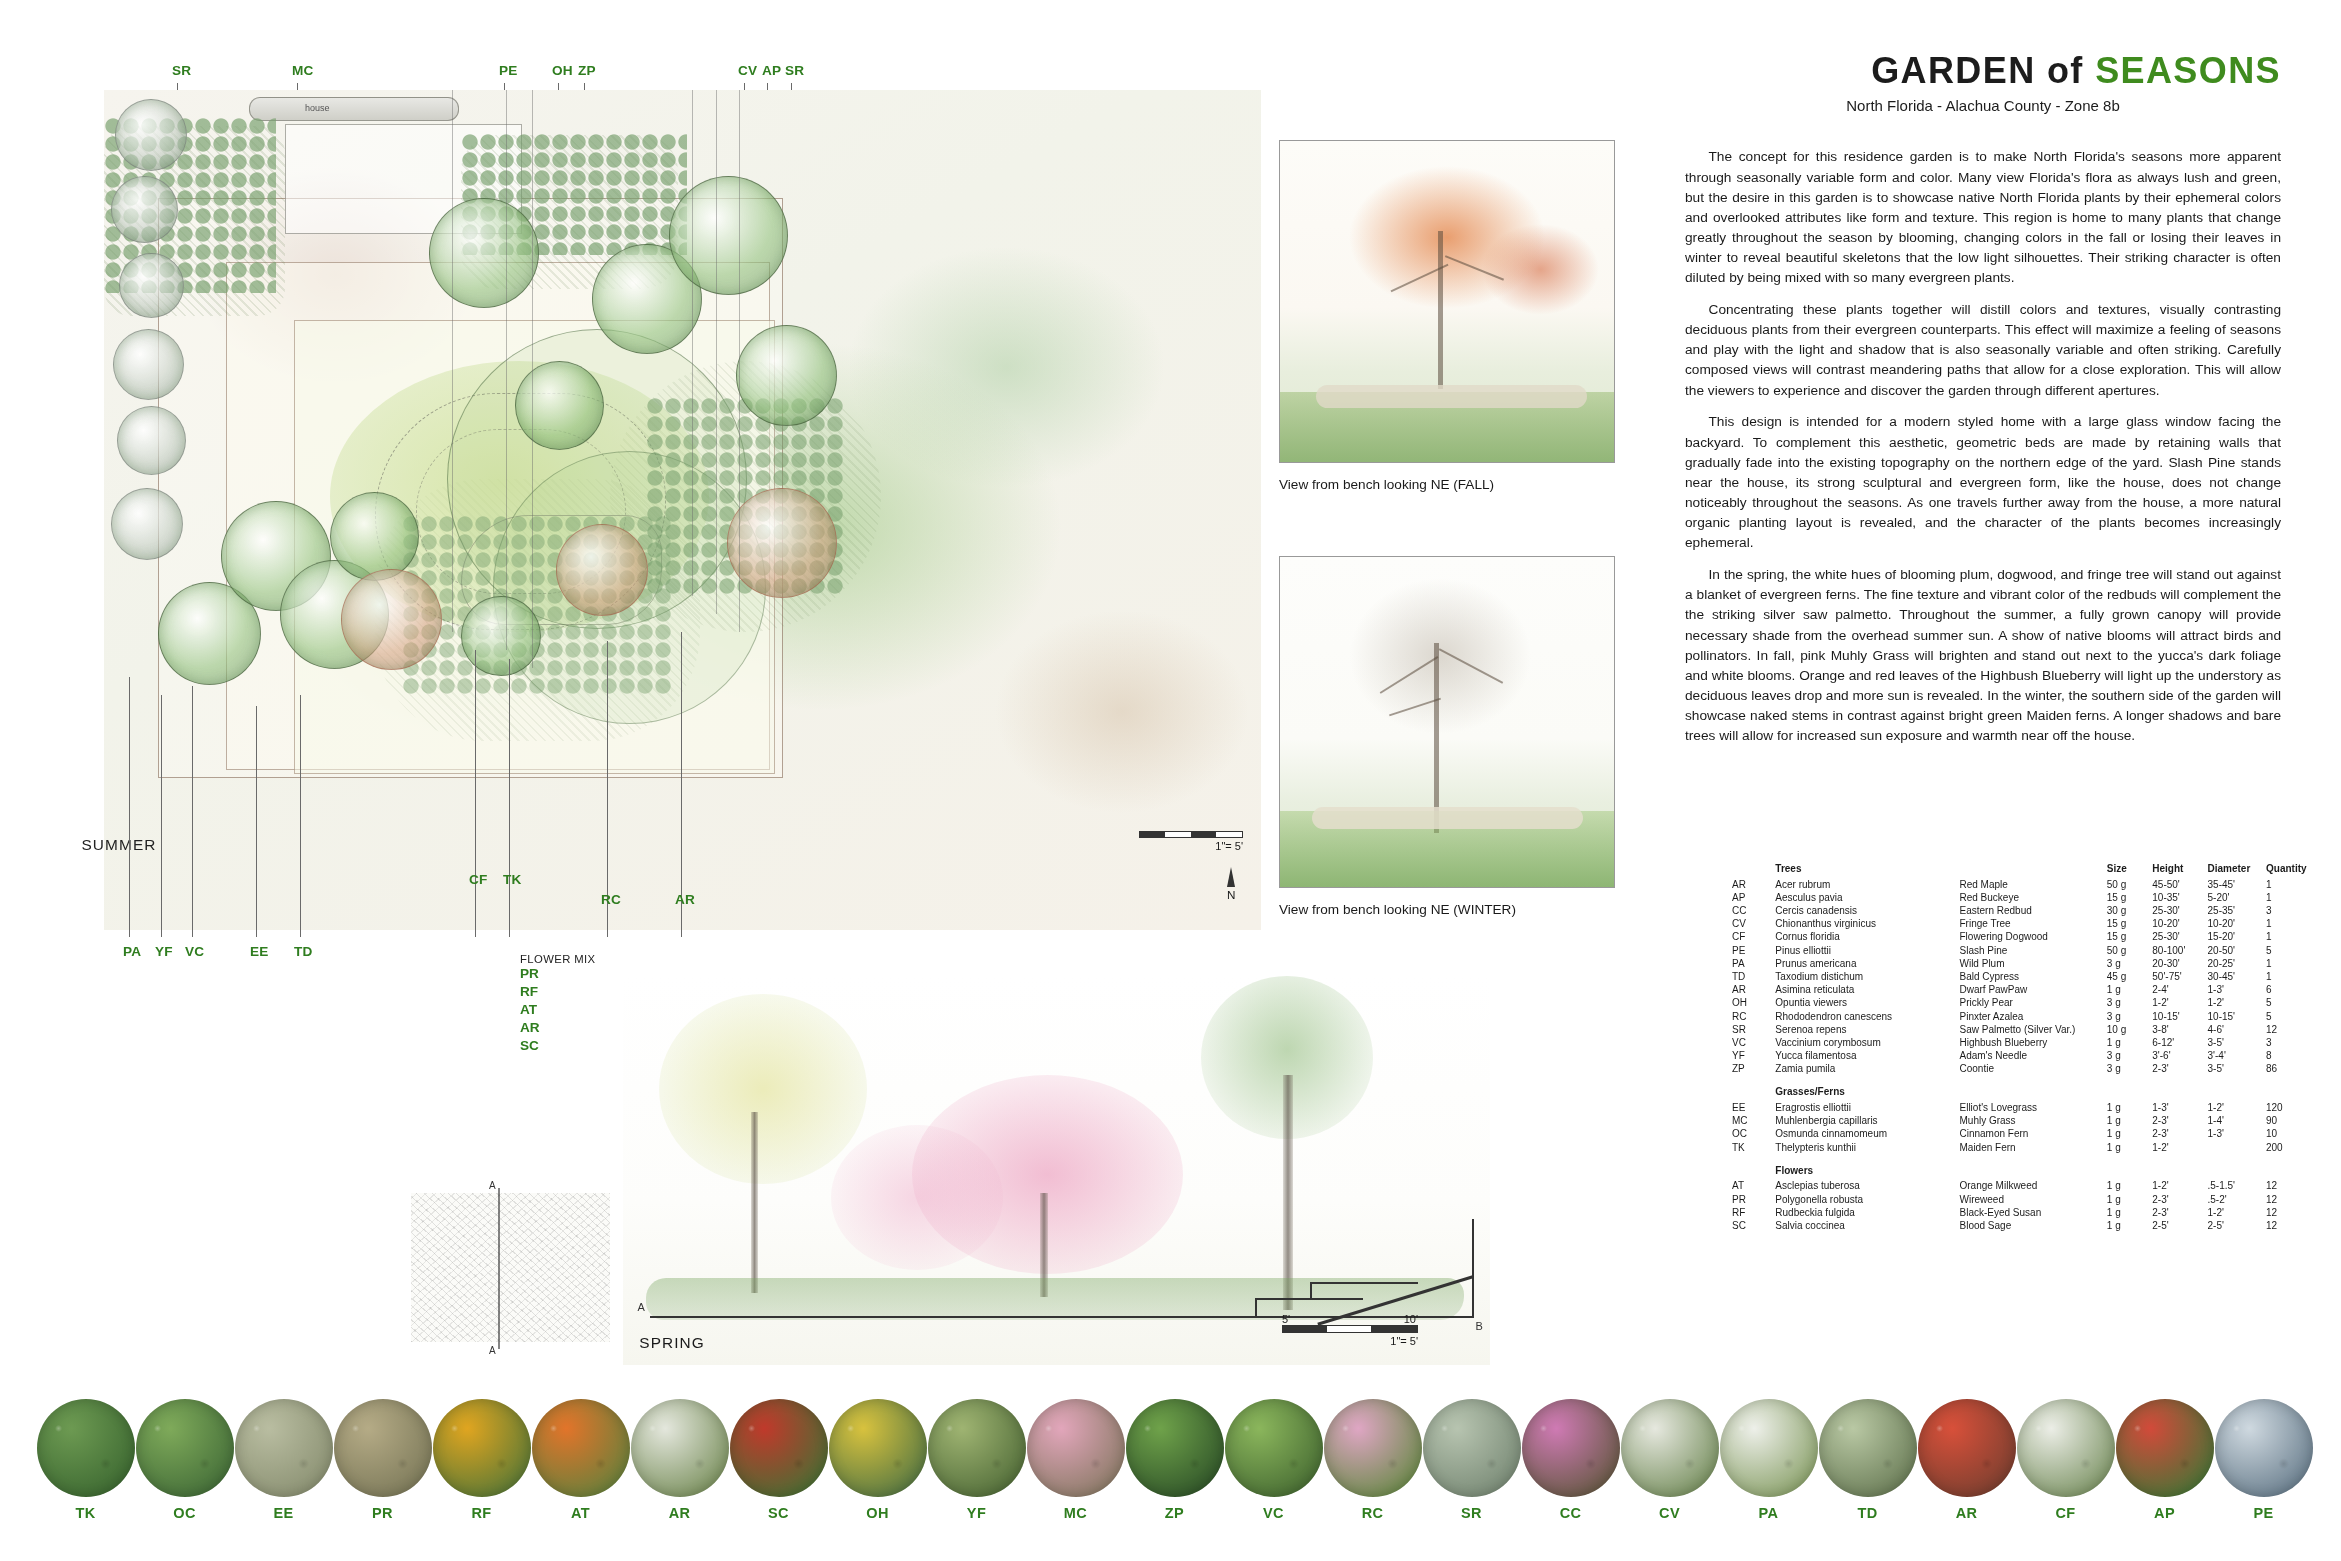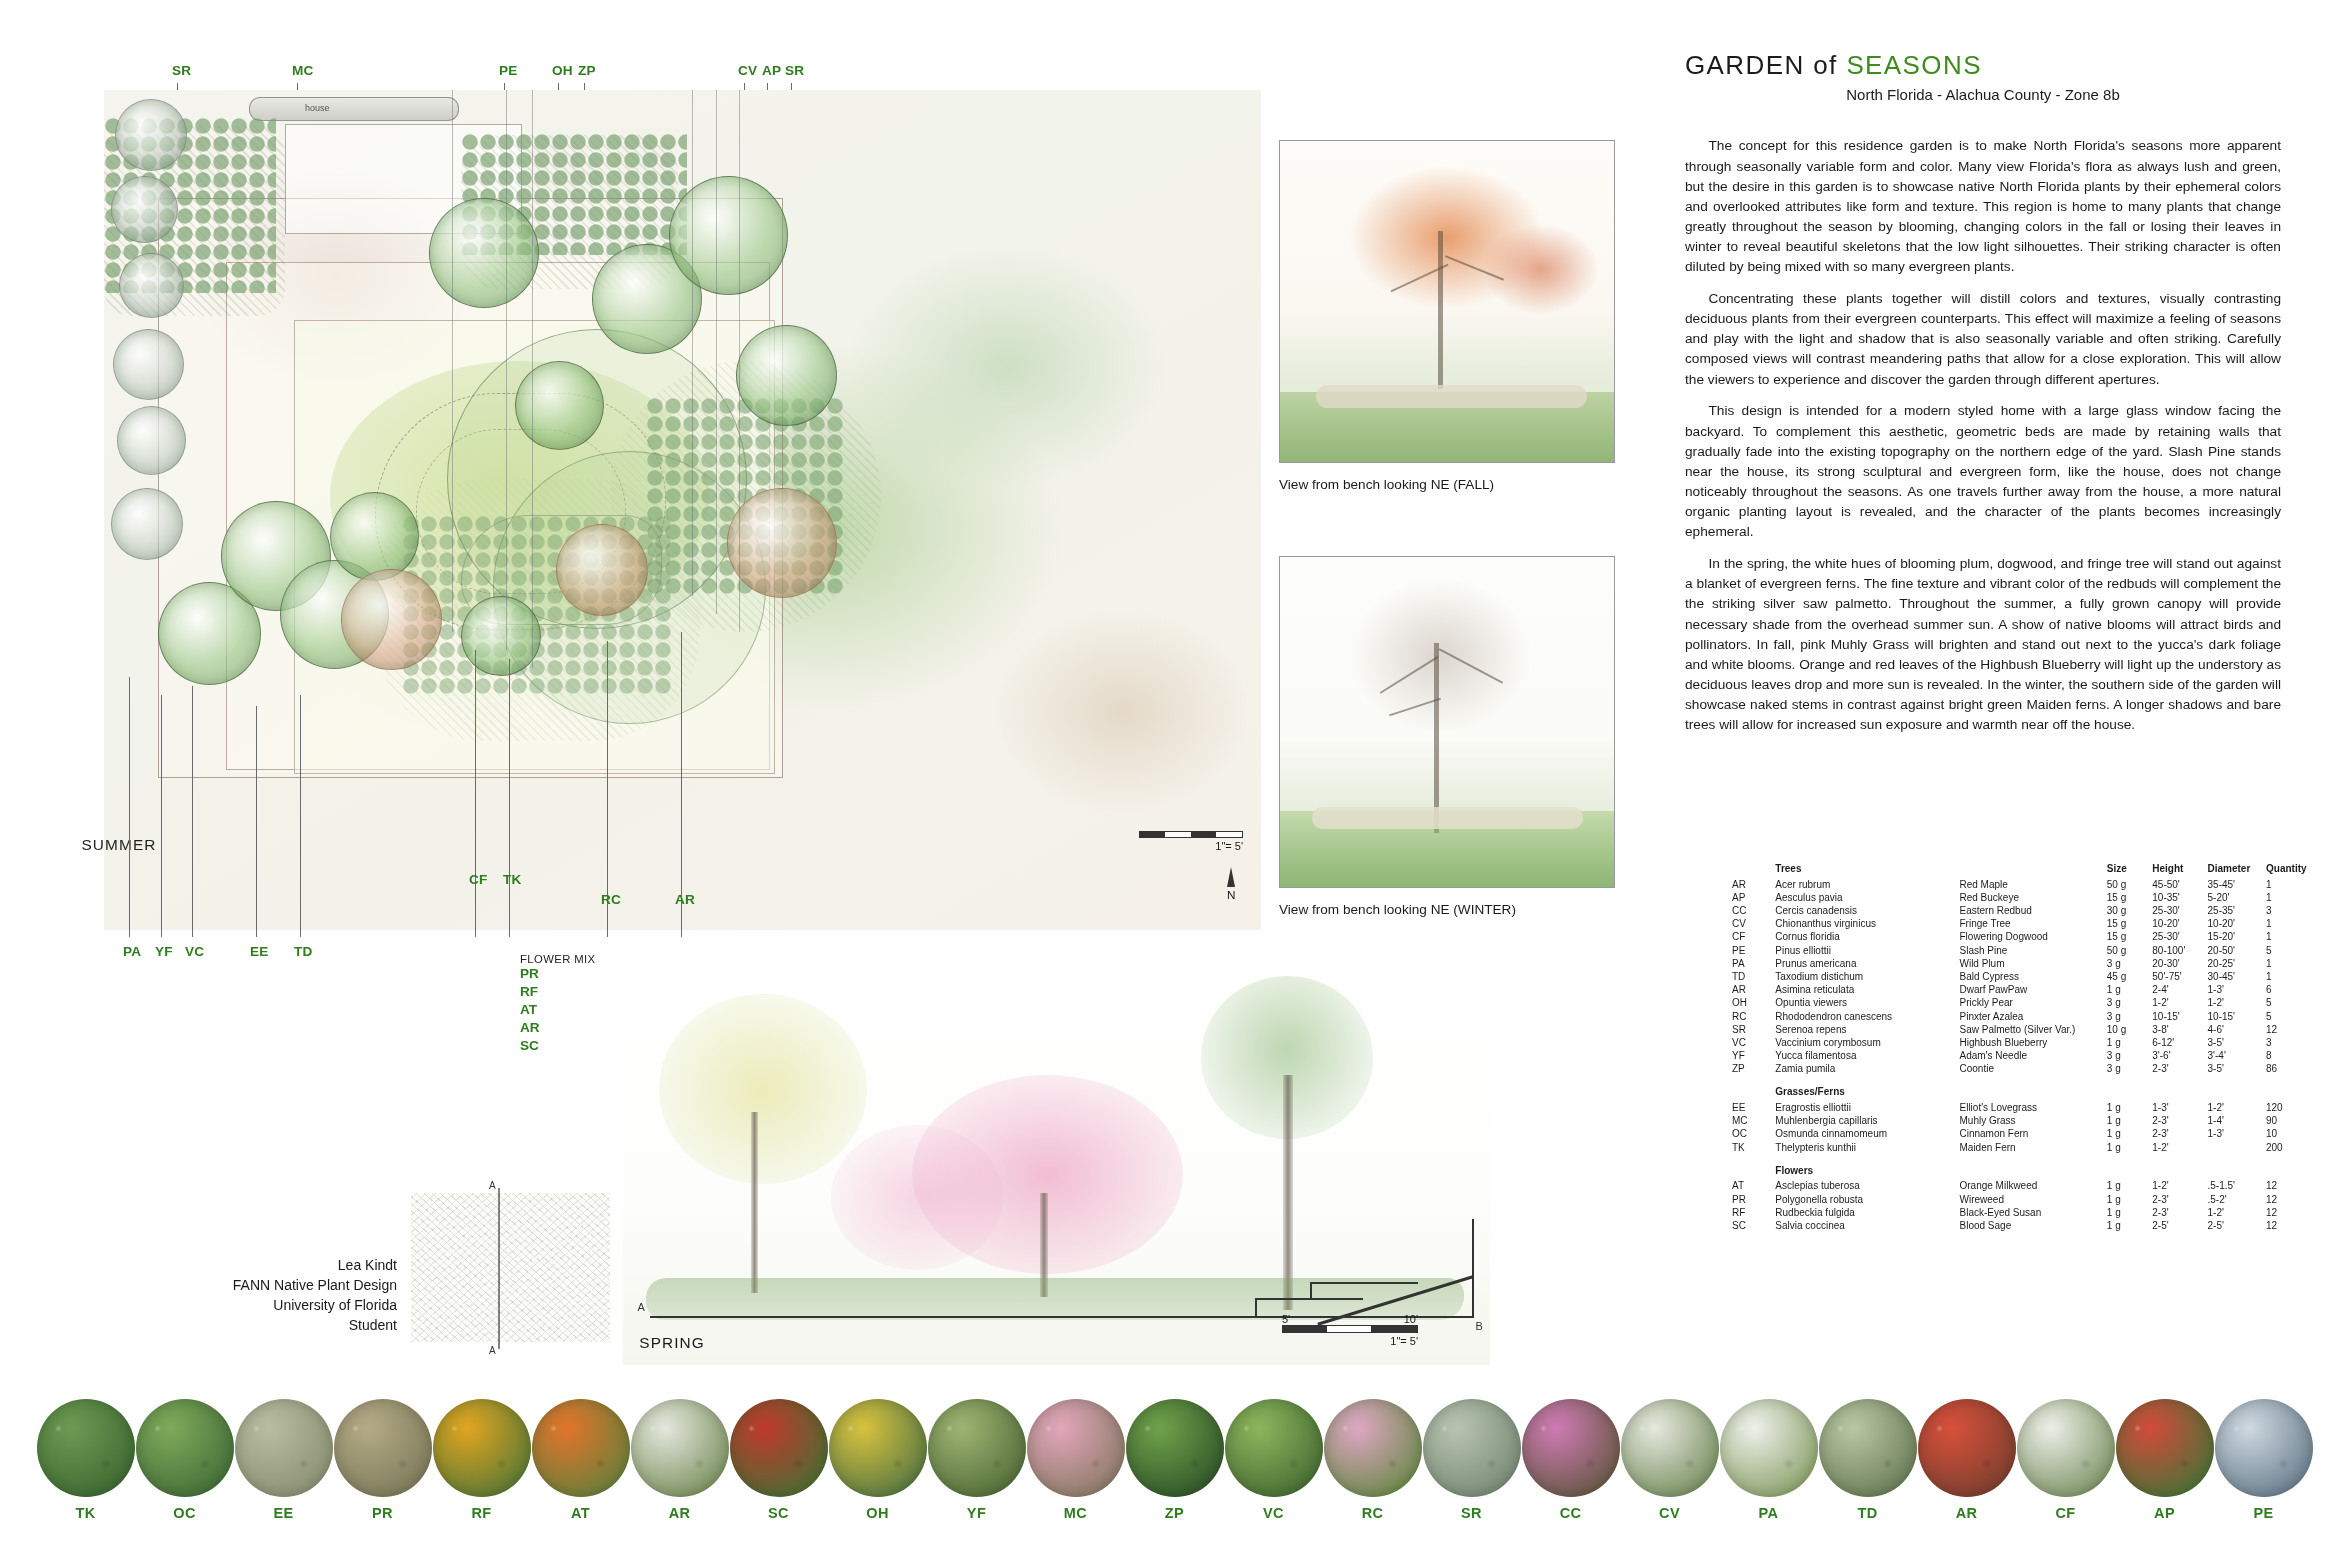--- a/index.html
+++ b/index.html
@@ -103,21 +103,21 @@
   }
   .gline{position:absolute;background:#333;height:1.8px;}
   .vline{position:absolute;background:#333;width:1.8px;}
   #spring-label{position:absolute;left:16.3px;bottom:12.6px;font-size:15.4px;letter-spacing:1.1px;}
   #elev-scale{position:absolute;right:72px;bottom:18px;width:136px;}
   .endmark{position:absolute;font-size:11px;color:#333;}
 
   
   #right-panel{position:absolute;left:1685px;top:50px;width:596px;}
   #title-main{
-    text-align:left;font-size:26px;letter-spacing:1.4px;color:#1c1c1c;font-weight:400;
+    text-align:right;font-size:36px;letter-spacing:1.4px;color:#1c1c1c;font-weight:700;
   }
   #title-main .hl{color:#3f8b1e;}
   #title-sub{text-align:center;font-size:15px;margin-top:5.4px;color:#1c1c1c;}
   #narrative{margin-top:33px;width:596px;}
   #narrative p{
     font-size:13.7px;line-height:1.47;text-align:justify;margin:0 0 11.7px 0;color:#1a1a1a;
     text-indent:23.5px;
   }
 
   
@@ -286,26 +286,20 @@
 
   <div id="flower-mix">
     <div class="fm-title">FLOWER MIX</div>
     <div class="fm-item">PR</div>
     <div class="fm-item">RF</div>
     <div class="fm-item">AT</div>
     <div class="fm-item">AR</div>
     <div class="fm-item">SC</div>
   </div>
 
-  <div id="credits">
-    <div>Lea Kindt</div>
-    <div>FANN Native Plant Design</div>
-    <div>University of Florida</div>
-    <div>Student</div>
-  </div>
 
   <div id="detail-sketch">
     <div class="sect-mark" style="left:78px;top:-12.6px;">A</div>
     <div class="sect-mark" style="left:78px;top:152px;">A</div>
     <div class="vline" style="left:87px;top:-5.4px;height:161px;opacity:.6;"></div>
   </div>
 
   <div id="elevation">
     <div id="elev-canvas">
 

